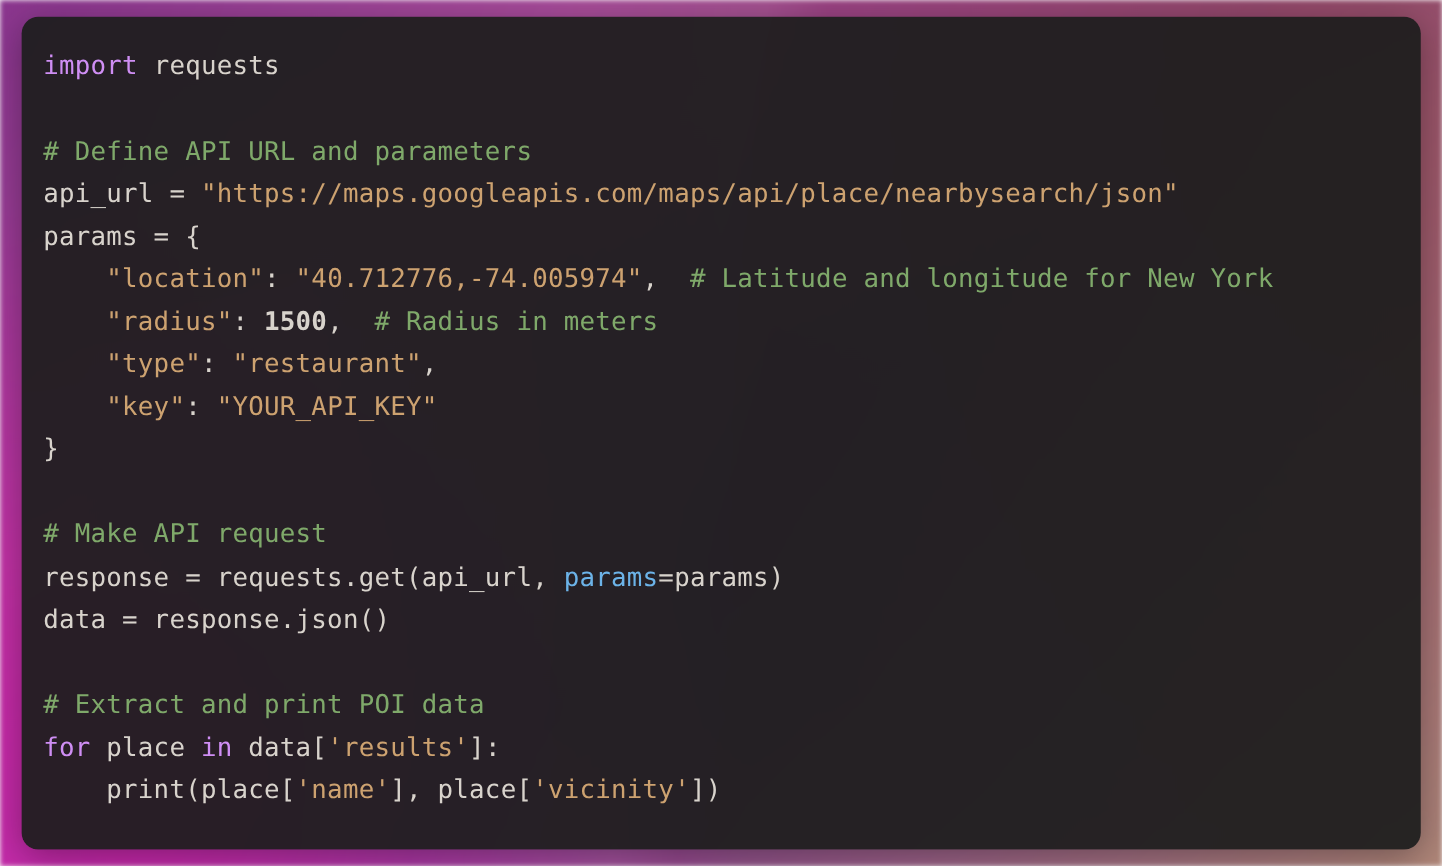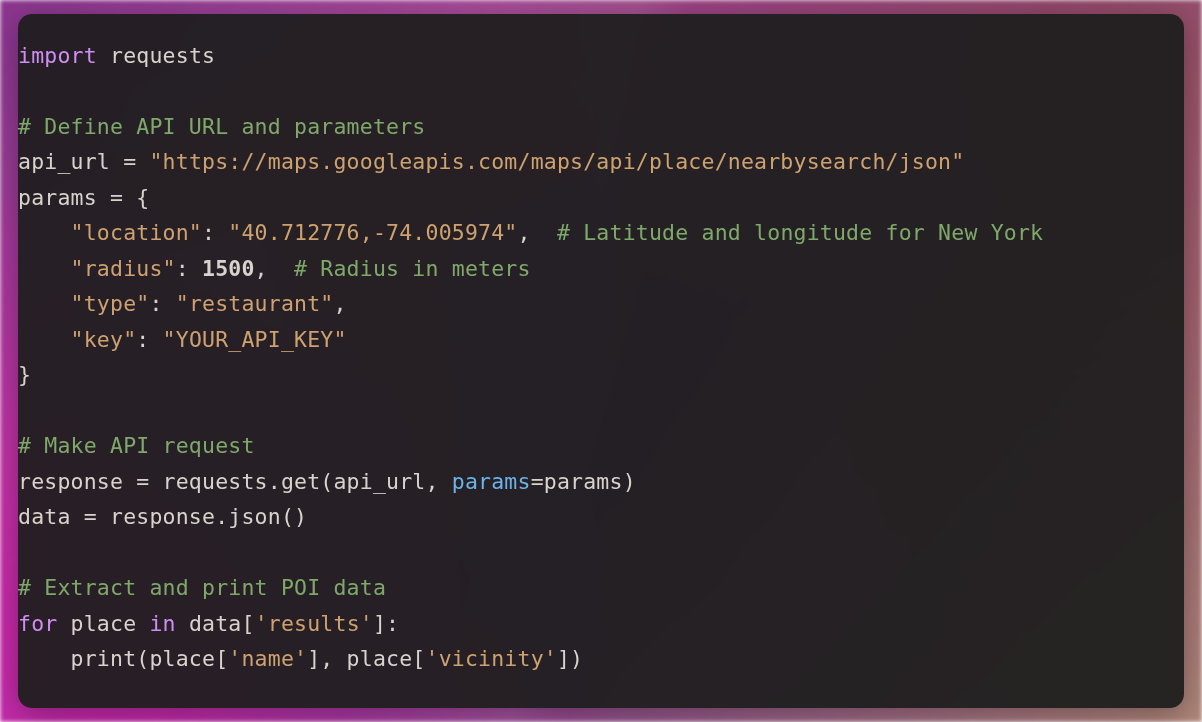--- a/index.html
+++ b/index.html
@@ -29,21 +29,21 @@
   }
   .code-card {
     position: absolute;
     top: 14px;
     left: 18px;
     right: 18px;
     bottom: 14px;
     background: rgba(30,30,30,0.94);
     border-radius: 14px;
     box-shadow: 0 6px 30px rgba(0,0,0,0.35);
-    padding: 24px 18px 24px 0;
+    padding: 24px 18px 24px 18px;
     box-sizing: border-box;
     overflow: hidden;
   }
   pre.code {
     margin: 0;
     font-family: inherit;
     font-size: 21.5px;
     line-height: 1.65;
     color: #d8d3cc;
     white-space: pre;

